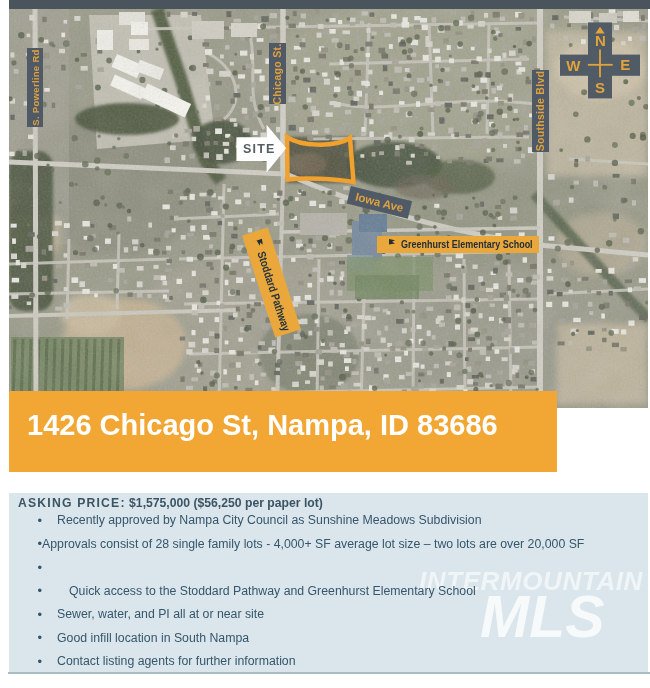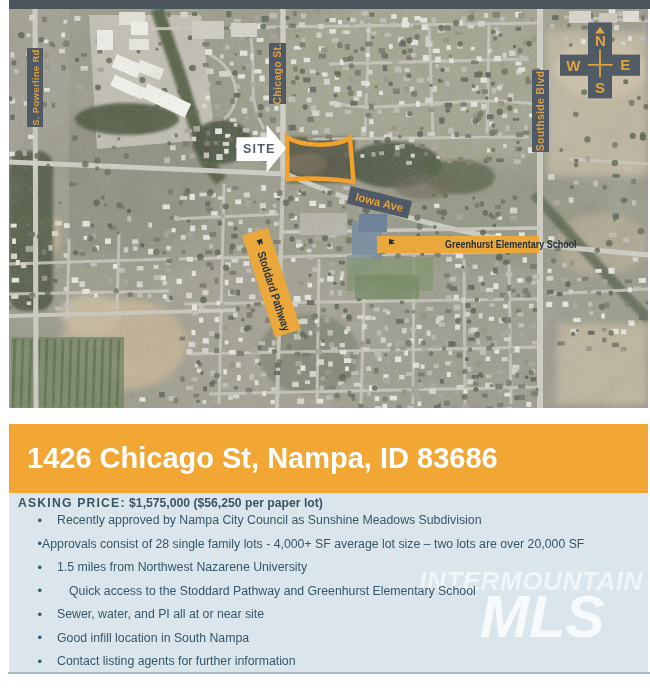--- a/index.html
+++ b/index.html
@@ -1605,28 +1605,28 @@
       <span style="color:#dfa13f;font-weight:bold;font-size:11.5px;white-space:nowrap;">Iowa Ave</span>
     </div>
 
 <div class="abs" style="left:217.9px;top:269.2px;width:107px;height:27px;background:#eaa83c;transform:rotate(72deg);display:flex;align-items:center;padding-left:8px;box-sizing:border-box;">
       <svg width="8" height="10" viewBox="0 0 8 10" style="flex:none">
         <path d="M1,10 L1,0 L7,1.2 L4,2.8 L7,4.4 L1,5.6" fill="#222f38"></path>
       </svg>
       <span style="color:#25353f;font-weight:bold;font-size:11.5px;white-space:nowrap;margin-left:5px;display:inline-block;transform:scaleX(0.83);transform-origin:left center;">Stoddard Pathway</span>
     </div>
 
-<div class="abs" style="left:376.5px;top:235.5px;width:162px;height:17.5px;background:#eaa83c;display:flex;align-items:center;padding-left:11px;box-sizing:border-box;gap:44px;">
+<div class="abs" style="left:376.5px;top:235.5px;width:162px;height:17.5px;background:#eaa83c;display:flex;align-items:center;padding-left:11px;box-sizing:border-box;">
       <svg width="8" height="10" viewBox="0 0 8 10" style="flex:none">
         <path d="M1,10 L1,0 L7,1.2 L4,2.8 L7,4.4 L1,5.6" fill="#222f38"></path>
       </svg>
       <span style="color:#222f38;font-weight:bold;font-size:11.5px;white-space:nowrap;margin-left:5px;display:inline-block;transform:scaleX(0.78);transform-origin:left center;">Greenhurst Elementary School</span>
     </div>
 
-<div class="abs" style="left:9px;top:424px;width:639px;height:81px;background:#f2a634;">
+<div class="abs" style="left:9px;top:391px;width:548px;height:81px;background:#f2a634;">
 <span class="abs" style="color:#ffffff;font-weight:bold;font-size:29px;left:18px;top:17.5px;white-space:nowrap;">1426 Chicago St, Nampa, ID 83686</span>
 </div>
 
 <div class="abs" style="left:9px;top:493px;width:639px;height:179px;background:#dbe6ec;">
 
 <div class="abs" style="left:410px;top:72.5px;color:rgba(255,255,255,0.58);font-weight:bold;font-size:26px;letter-spacing:0.6px;white-space:nowrap;font-style:italic;">INTERMOUNTAIN</div>
 
 <div class="abs" style="left:471px;top:90px;color:rgba(255,255,255,0.78);font-weight:bold;font-style:italic;font-size:59px;text-align:right;">MLS</div>
 
 <div class="abs" style="left:9px;top:3px;color:#3b5464;font-size:12.2px;font-weight:bold;"><span style="letter-spacing:1.2px;">ASKING PRICE:</span> $1,575,000 ($56,250 per paper lot)</div>
@@ -1635,21 +1635,20 @@
 <div style="height:23.5px;display:flex;align-items:center;">
           <span style="width:33px;text-align:right;display:inline-block;font-size:13px;">•</span>
           <span style="margin-left:15px;">Recently approved by Nampa City Council as Sunshine Meadows Subdivision</span>
         </div>
 <div style="height:23.5px;display:flex;align-items:center;">
           <span style="width:33px;text-align:right;display:inline-block;font-size:13px;">•</span>
           <span style="margin-left:0;">Approvals consist of 28 single family lots - 4,000+ SF average lot size – two lots are over 20,000 SF</span>
         </div>
 <div style="height:23.5px;display:flex;align-items:center;">
           <span style="width:33px;text-align:right;display:inline-block;font-size:13px;">•</span>
-          <span style="margin-left:15px;">1.5 miles from Northwest Nazarene University</span>
         </div>
 <div style="height:23.5px;display:flex;align-items:center;">
           <span style="width:33px;text-align:right;display:inline-block;font-size:13px;">•</span>
           <span style="margin-left:27px;">Quick access to the Stoddard Pathway and Greenhurst Elementary School</span>
         </div>
 <div style="height:23.5px;display:flex;align-items:center;">
           <span style="width:33px;text-align:right;display:inline-block;font-size:13px;">•</span>
           <span style="margin-left:15px;">Sewer, water, and PI all at or near site</span>
         </div>
 <div style="height:23.5px;display:flex;align-items:center;">

